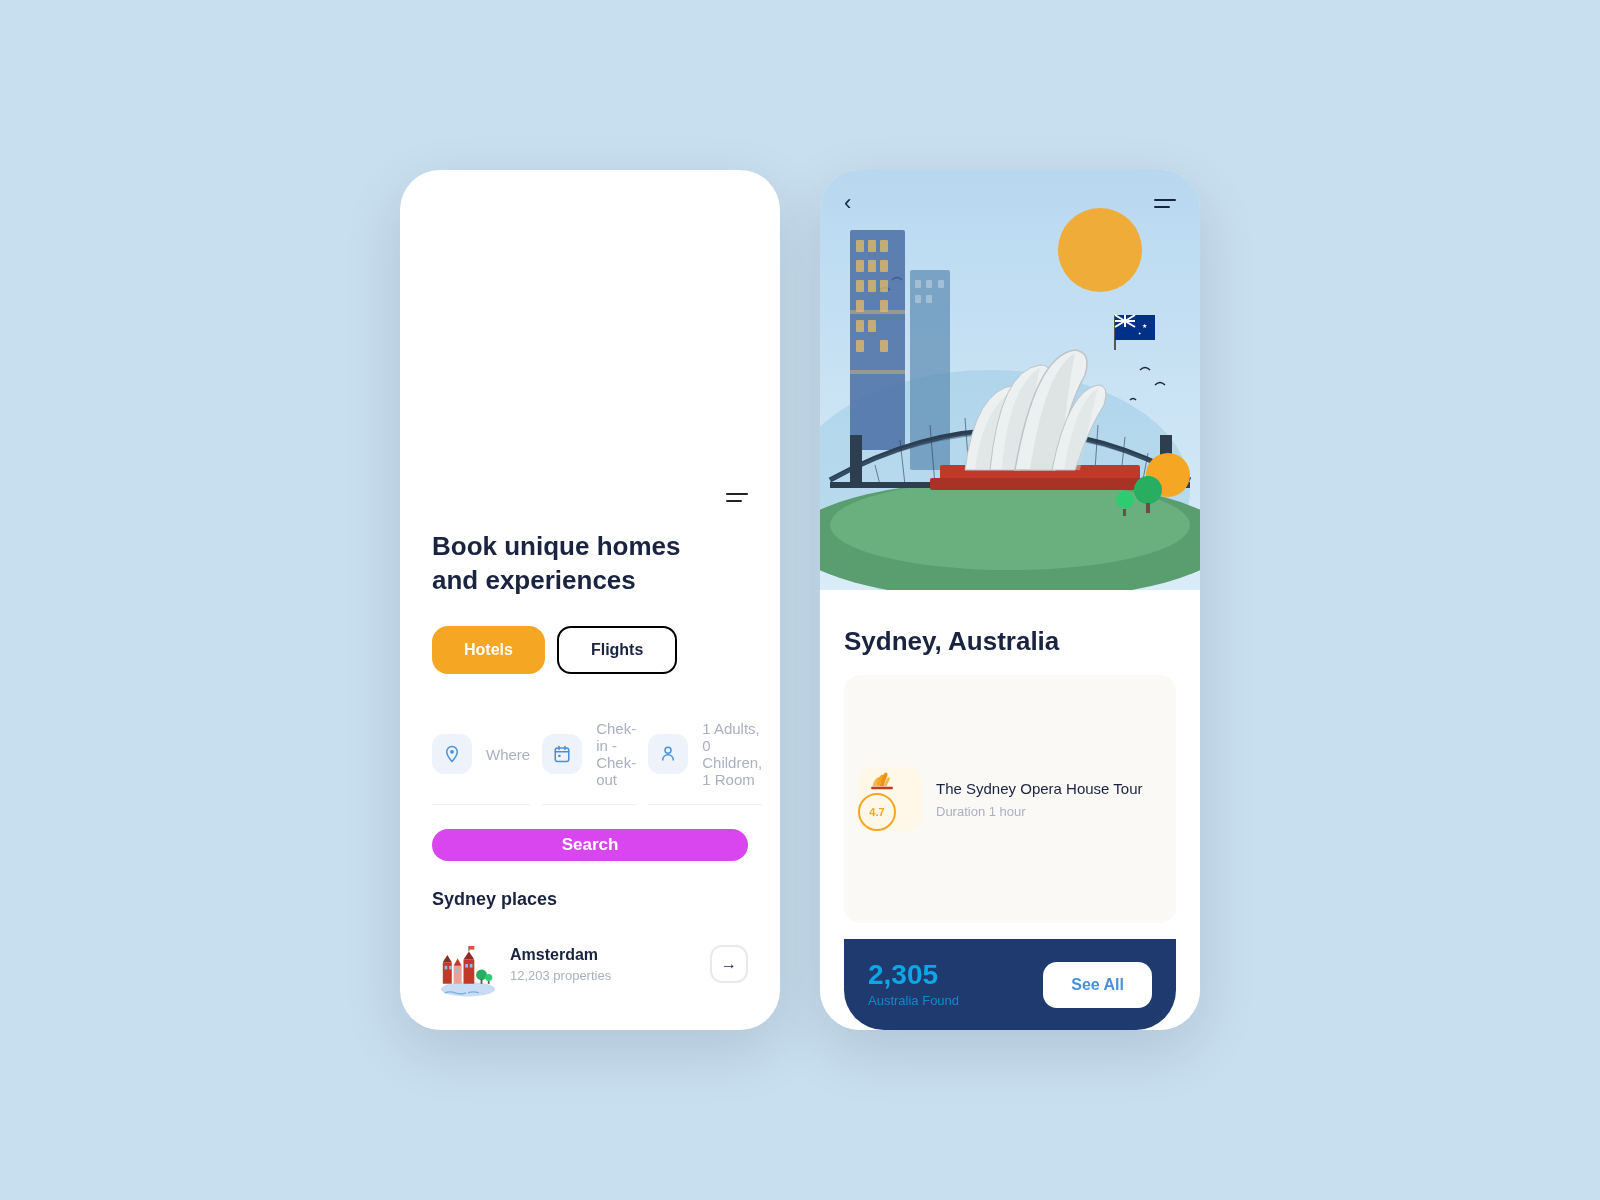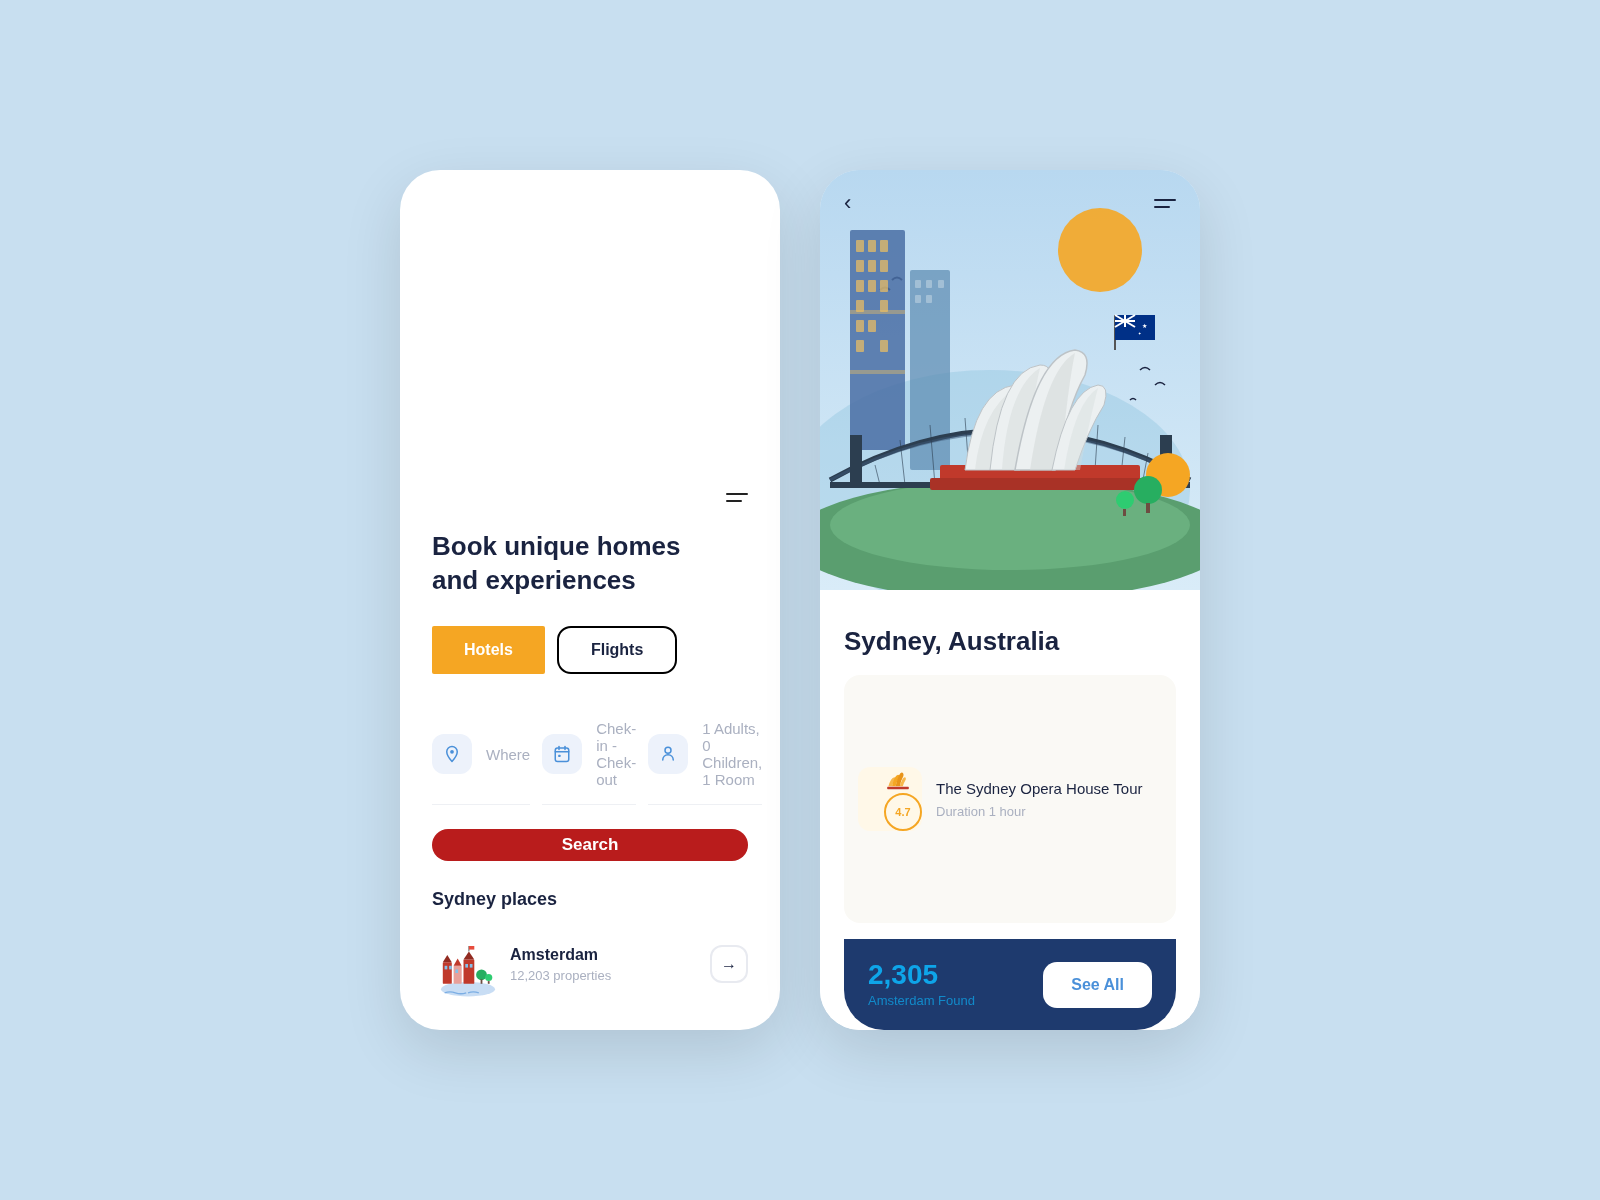--- a/index.html
+++ b/index.html
@@ -63,21 +63,21 @@
     
     .tabs {
       display: flex;
       gap: 12px;
       margin-bottom: 30px;
     }
     .tab-hotels {
       background: #f5a623;
       color: white;
       border: none;
-      border-radius: 2px;
+      border-radius: 16px;
       padding: 13px 32px;
       font-size: 16px;
       font-weight: 700;
       cursor: pointer;
     }
     .tab-flights {
       background: white;
       color: #1a2340;
       border: 2px solid #000000;
       border-radius: 14px;
@@ -116,21 +116,21 @@
       height: 18px;
     }
     .field-text {
       color: #aab0c0;
       font-size: 15px;
       font-weight: 500;
     }
 
     
     .search-btn {
-      background: #b91c1c;
+      background: #d946ef;
       color: white;
       border: none;
       border-radius: 16px;
       padding: 6px;
       font-size: 17px;
       font-weight: 700;
       cursor: pointer;
       width: 100%;
       margin-bottom: 28px;
     }
@@ -258,21 +258,21 @@
       margin-bottom: 0;
       flex: 1;
     }
     .tour-thumb {
       width: 64px;
       height: 64px;
       background: #fff8e8;
       border-radius: 12px;
       display: flex;
       flex-direction: column;
-      align-items: flex-end;
+      align-items: flex-start;
       justify-content: center;
       flex-shrink: 0;
       overflow: hidden;
     }
     .tour-info {
       flex: 1;
     }
     .tour-name {
       font-size: 15px;
       font-weight: 400;
@@ -580,19 +580,19 @@
       </div>
       <div class="tour-info">
         <div class="tour-name">The Sydney Opera House Tour</div>
         <div class="tour-duration">Duration 1 hour</div>
       </div>
     </div>
 
     <div class="footer-bar">
       <div class="props-count">
         <div class="props-number">2,305</div>
-        <div class="props-label">Amsterdam Found</div>
+        <div class="props-label">Australia Found</div>
       </div>
       <button class="see-all-btn">See All</button>
     </div>
   </div>
 
 </div>
 
 </body></html>

